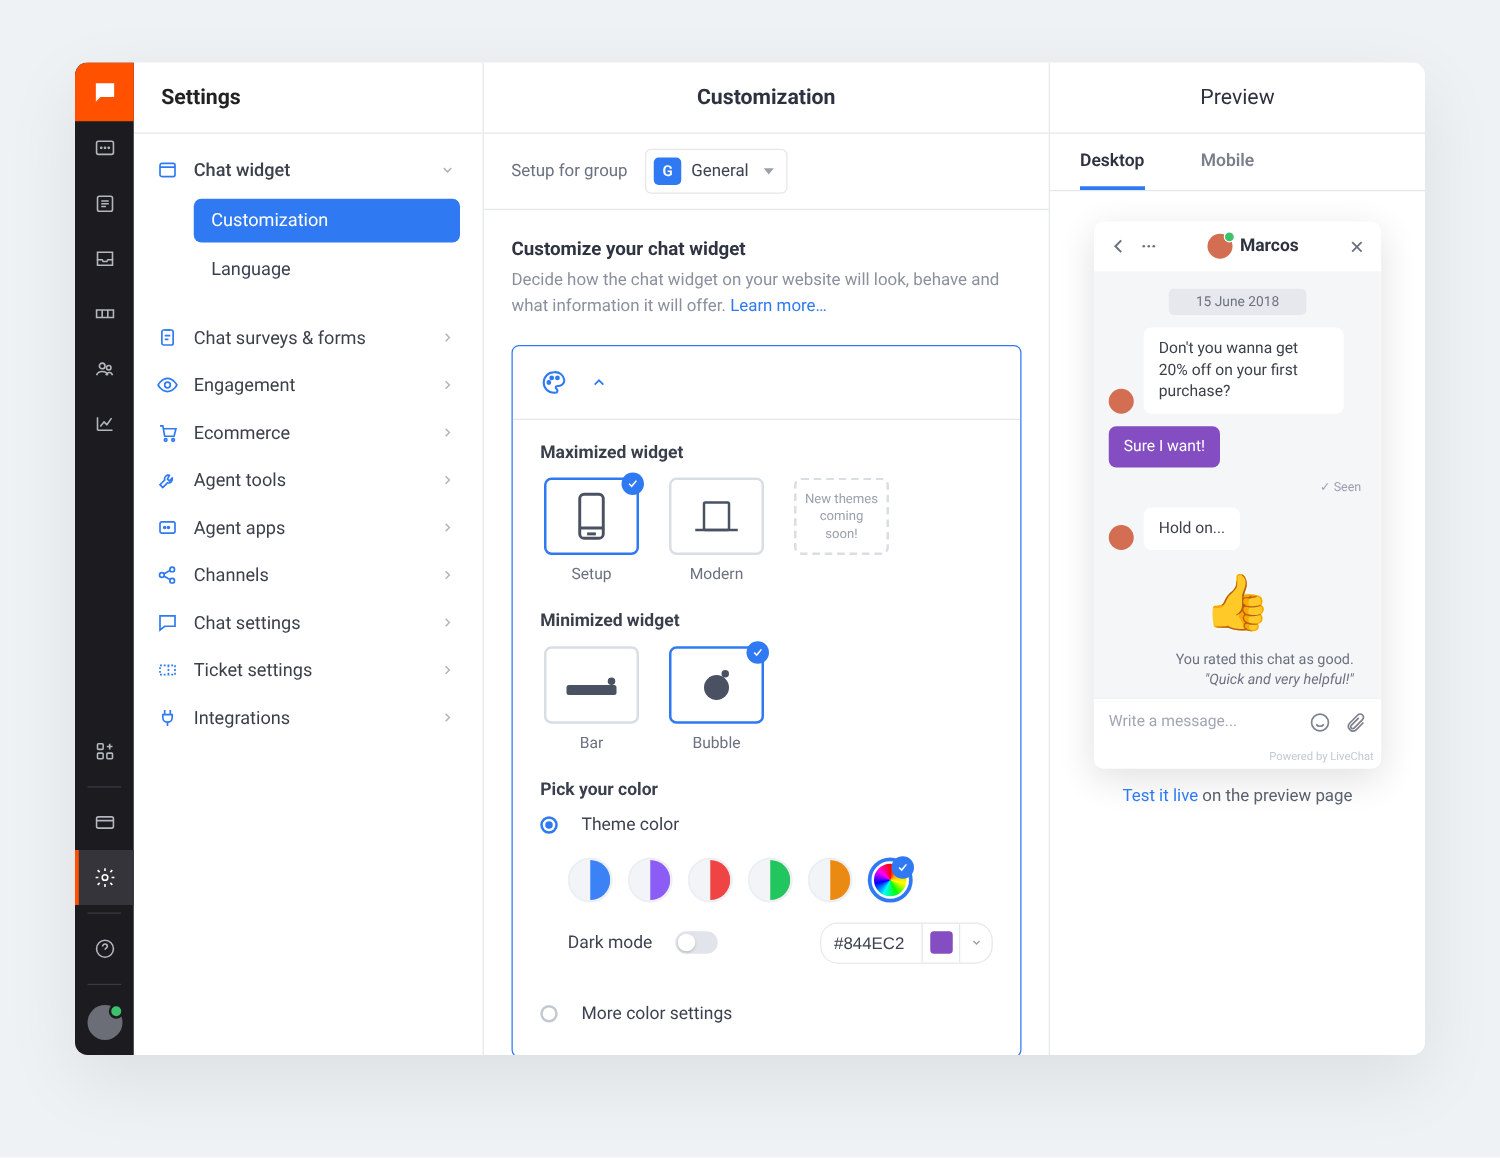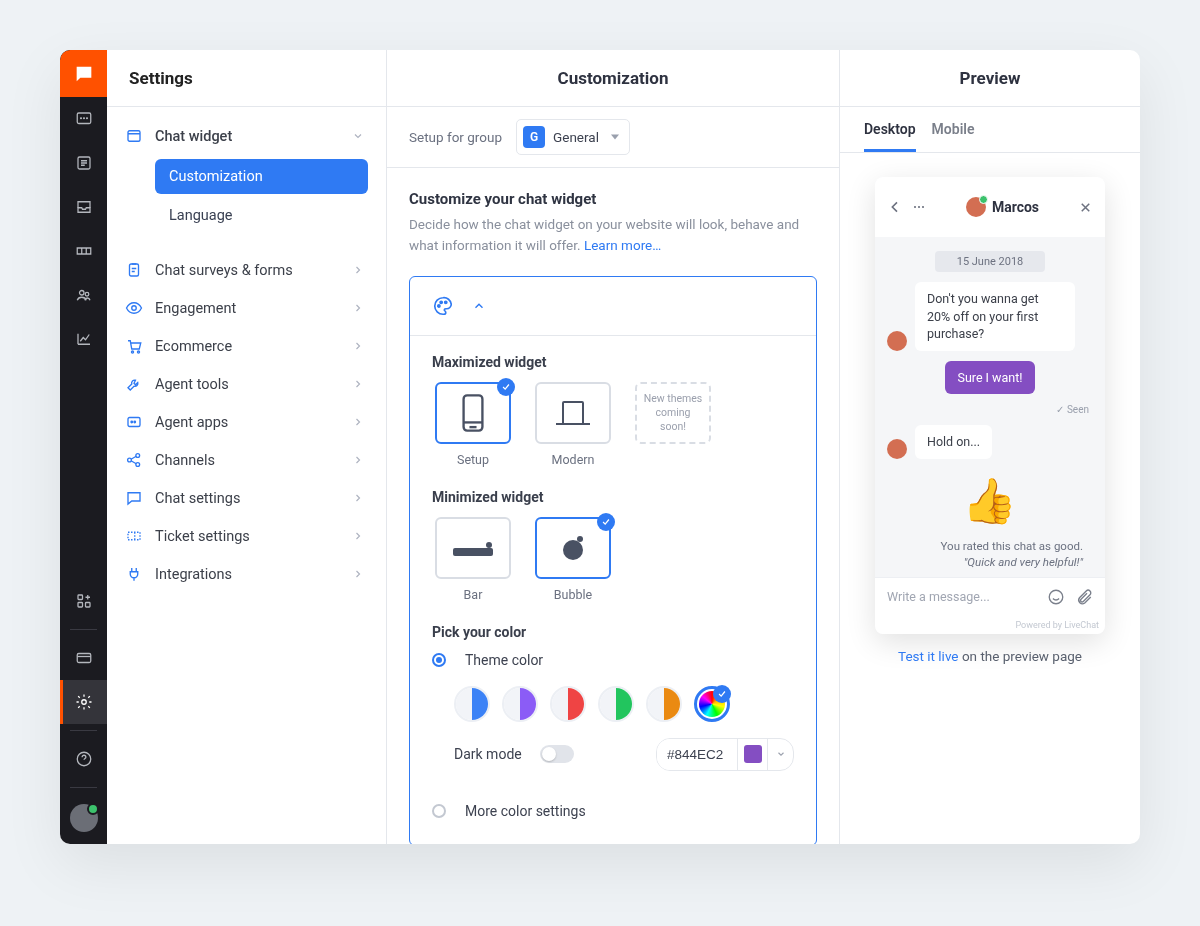--- a/index.html
+++ b/index.html
@@ -88,35 +88,35 @@
   .drow{display:flex;align-items:center;gap:18px;padding:10px 0 0 22px;font-size:14px;color:#3d4250}
   .toggle{width:34px;height:18px;border-radius:10px;background:#e1e4ea;position:relative;cursor:pointer}
   .toggle::after{content:"";position:absolute;left:2px;top:2px;width:14px;height:14px;border-radius:50%;background:#fff;box-shadow:0 1px 2px rgba(0,0,0,0.2)}
   .hexbox{display:flex;border:1px solid var(--border);border-radius:14px;overflow:hidden}
   .hexbox input{border:none;padding:8px 10px;font-size:13.5px;width:80px;outline:none;color:#3d4250}
   .hexbox .chip{width:30px;display:flex;align-items:center;justify-content:center;border-left:1px solid var(--border)}
   .hexbox .chip span{width:18px;height:18px;border-radius:3px;background:var(--purple)}
   .hexbox .dd{width:26px;display:flex;align-items:center;justify-content:center;border-left:1px solid var(--border);color:#9aa0ad;cursor:pointer}
   
   .preview{width:300px;display:flex;flex-direction:column}
-  .preview h2{margin:0;padding:18px 0;text-align:center;border-bottom:1px solid var(--border);font-size:17px;font-weight:700;color:#2e3240}
-  .ptabs{display:flex;gap:16px;padding:0 24px;border-bottom:1px solid var(--border);font-size:14px}
+  .preview h2{margin:0;padding:18px 0;text-align:center;border-bottom:1px solid var(--border);font-size:17px;font-weight:400;color:#2e3240}
+  .ptabs{display:flex;gap:45px;padding:0 24px;border-bottom:1px solid var(--border);font-size:14px}
   .ptab{padding:14px 0 12px;color:#7a7f8a;font-weight:600;cursor:pointer;border-bottom:3px solid transparent}
   .ptab.active{color:#2e3240;border-bottom-color:var(--blue)}
   .previewbody{flex:1;padding:24px 18px 0;overflow:hidden;display:flex;flex-direction:column;align-items:center}
   .widget{width:230px;border-radius:8px;box-shadow:0 8px 30px rgba(0,0,0,0.12);overflow:hidden;display:flex;flex-direction:column;background:#f5f6f8}
   .whead{display:flex;align-items:center;gap:8px;padding:10px 12px;background:#fff}
   .whead .back,.whead .more,.whead .close{color:#6d7280;cursor:pointer;display:flex}
-  .whead .name{margin:10px auto;font-weight:700;font-size:14px;color:#2e3240;display:flex;align-items:center;gap:6px}
+  .whead .name{margin:0 auto;font-weight:700;font-size:14px;color:#2e3240;display:flex;align-items:center;gap:6px}
   .whead .av{width:20px;height:20px;border-radius:50%;background:#d36e52;position:relative}
   .whead .av::after{content:"";position:absolute;right:-2px;top:-2px;width:7px;height:7px;border-radius:50%;background:#3cc26c;border:1.5px solid white}
   .wmsgs{padding:14px 12px 6px;display:flex;flex-direction:column;gap:10px}
   .datechip{align-self:center;background:#e6e8ed;border-radius:4px;padding:4px 22px;font-size:11px;color:#6d7280}
   .row{display:flex;gap:8px;align-items:flex-end}
-  .row.right{justify-content:center}
+  .row.right{justify-content:flex-start}
   .row .av{width:20px;height:20px;border-radius:50%;background:#d36e52;flex-shrink:0}
   .bubble{max-width:160px;padding:8px 12px;border-radius:6px;font-size:12.5px;line-height:1.4}
   .bubble.in{background:#fff;color:#3c404a}
   .bubble.out{background:var(--purple);color:#fff}
   .seen{font-size:10px;color:#9aa0ad;text-align:right;padding:0 4px}
   .thumb{font-size:44px;text-align:center;padding:6px 0 0}
   .rated{text-align:right;font-size:11.5px;color:#6b7180;padding:2px 10px}
   .rated .q{font-style:italic;display:block;margin-top:2px}
   .winput{display:flex;align-items:center;padding:10px 12px;gap:10px;background:#fff;border-top:1px solid #edeff3}
   .winput .ph{flex:1;font-size:12.5px;color:#a1a6b2}

